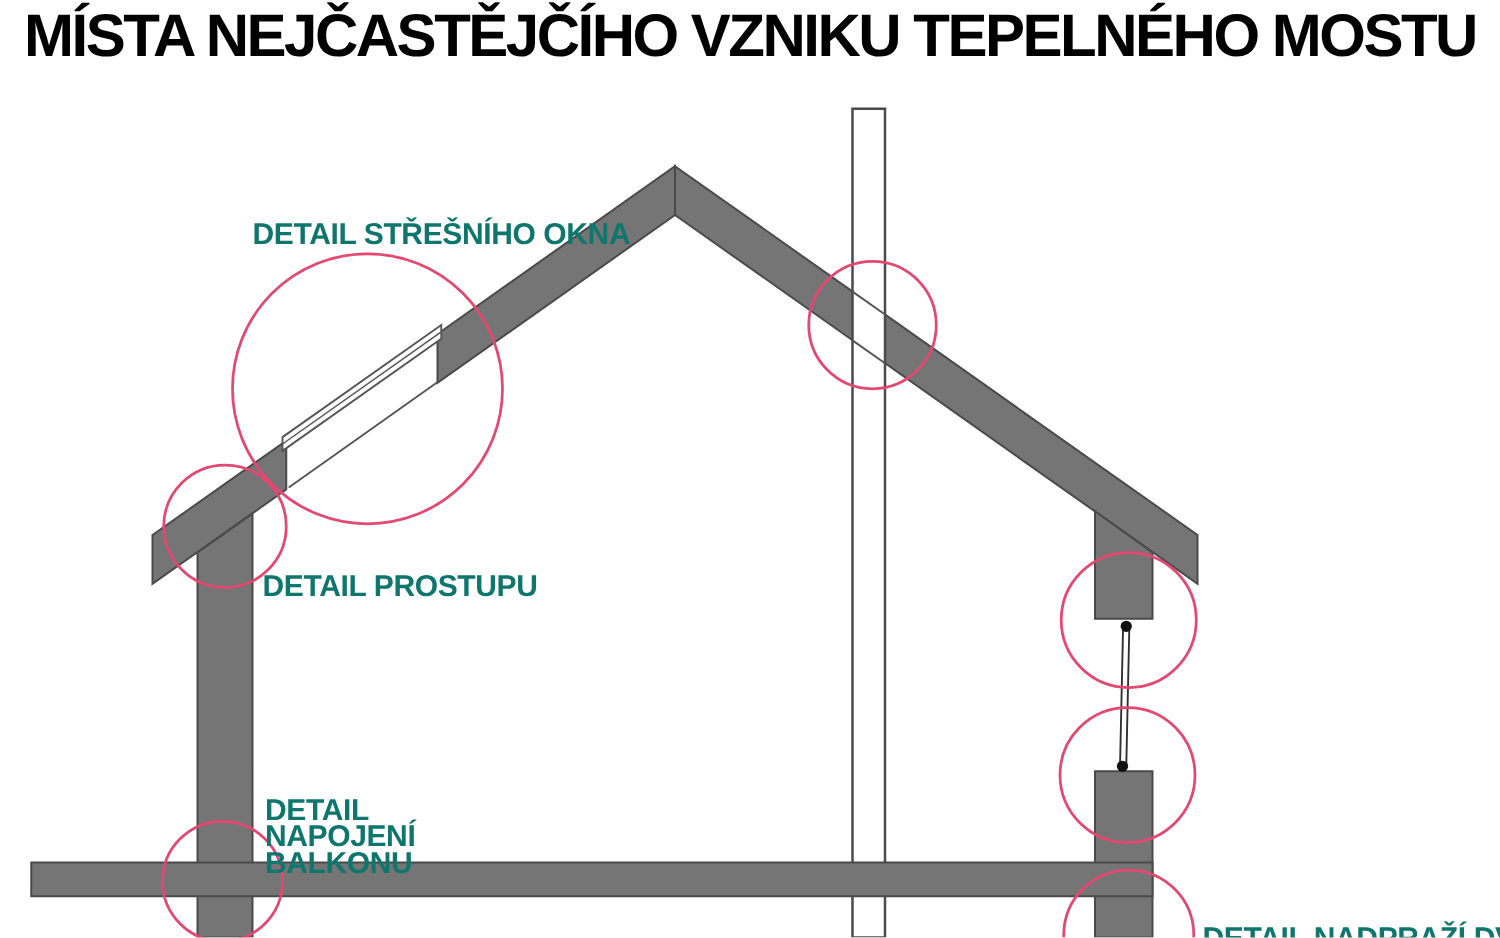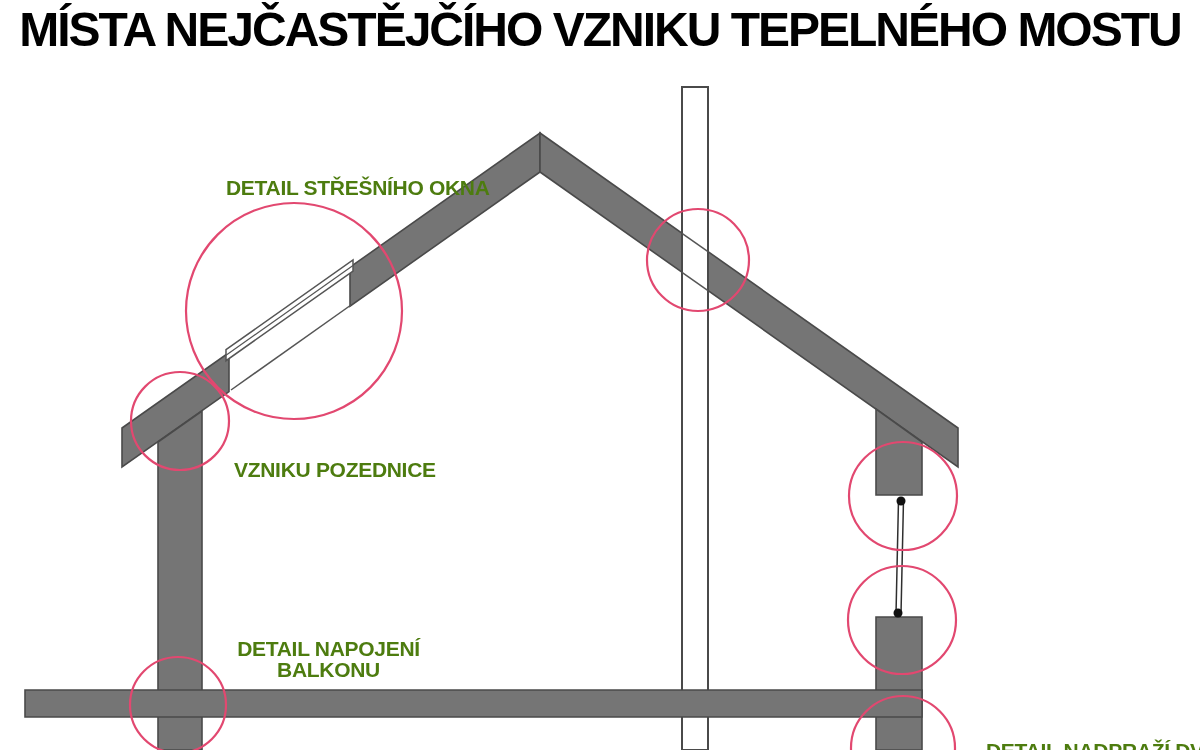--- a/index.html
+++ b/index.html
@@ -30,27 +30,26 @@
     white-space: nowrap;
     margin: 0;
   }
   svg.diagram {
     position: absolute;
     top: 0;
     left: 0;
   }
   .callout {
     position: absolute;
-    color: #4d7c0f;
-    font-size: 21px;
+    color: #0f766e;
+    font-size: 24px;
     font-weight: bold;
     line-height: 21px;
     letter-spacing: -0.3px;
     white-space: nowrap;
-    margin-left: 24px;
   }
   .callout.wrap {
     white-space: normal;
     width: 185px;
   }
 </style>
 </head>
 <body>
 
 <div class="canvas">
@@ -92,21 +91,21 @@
     <circle cx="698" cy="260" r="51" fill="none" stroke="#e24870" stroke-width="2.2"></circle>
     <circle cx="903" cy="496" r="54" fill="none" stroke="#e24870" stroke-width="2.2"></circle>
     <circle cx="902" cy="620" r="54" fill="none" stroke="#e24870" stroke-width="2.2"></circle>
     <circle cx="178" cy="705" r="48" fill="none" stroke="#e24870" stroke-width="2.2"></circle>
     <circle cx="903" cy="748" r="52" fill="none" stroke="#e24870" stroke-width="2.2"></circle>
   </svg>
 
   <div class="callout" style="left:202px; top:177px;">DETAIL STŘEŠNÍHO OKNA</div>
 
 
-  <div class="callout" style="left:210px; top:459px;">VZNIKU POZEDNICE</div>
+  <div class="callout" style="left:210px; top:459px;">DETAIL PROSTUPU</div>
 
 
 
-  <div class="callout wrap" style="left:212px; top:638px;text-align:center;">DETAIL NAPOJENÍ BALKONU</div>
+  <div class="callout wrap" style="left:212px; top:638px;">DETAIL NAPOJENÍ BALKONU</div>
 
   <div class="callout" style="left:962px; top:740px;">DETAIL NADPRAŽÍ DVEŘÍ</div>
 
 </div>
 
 </body></html>

